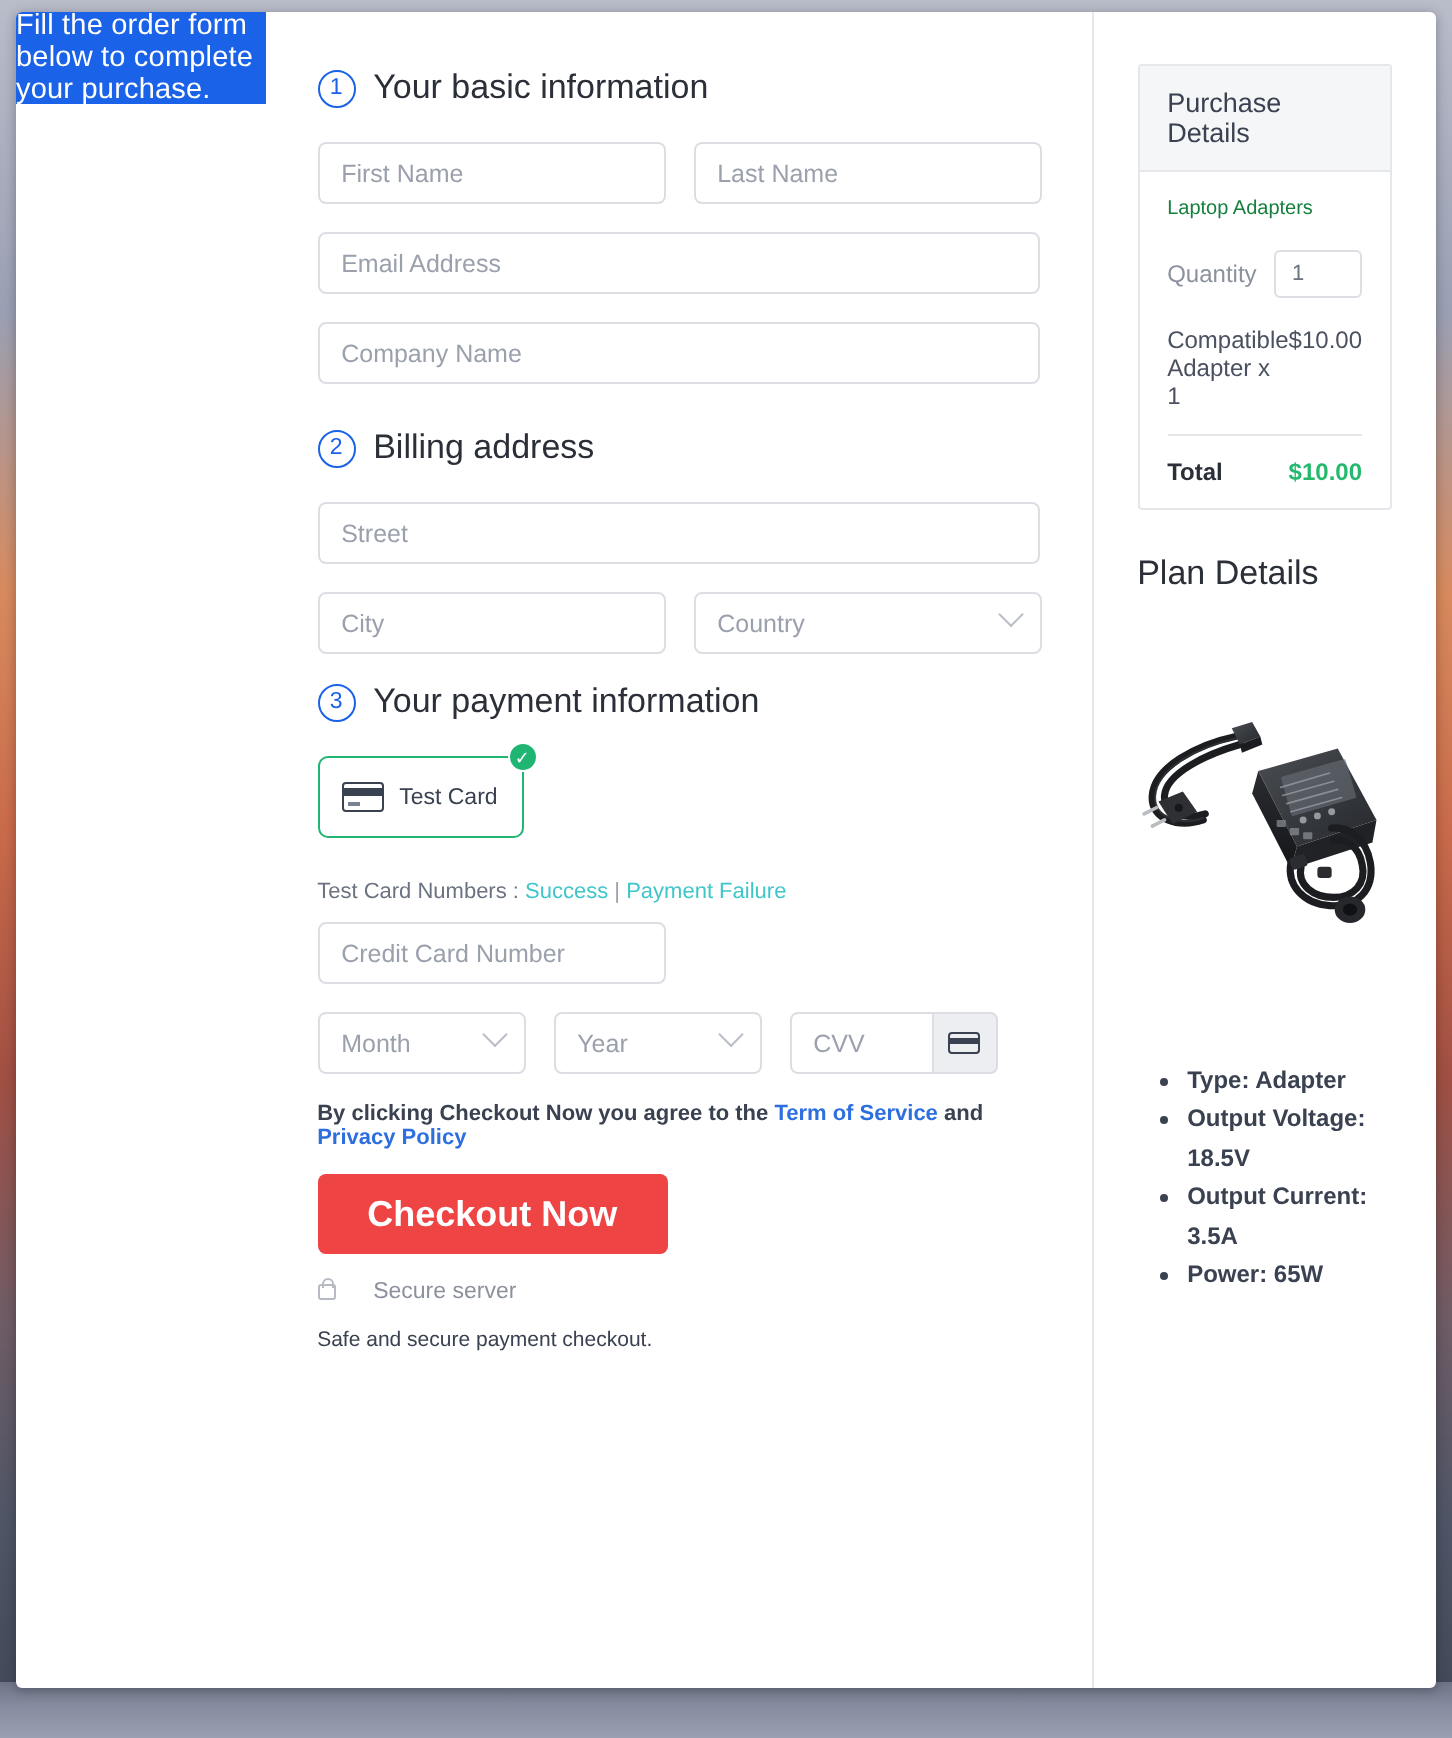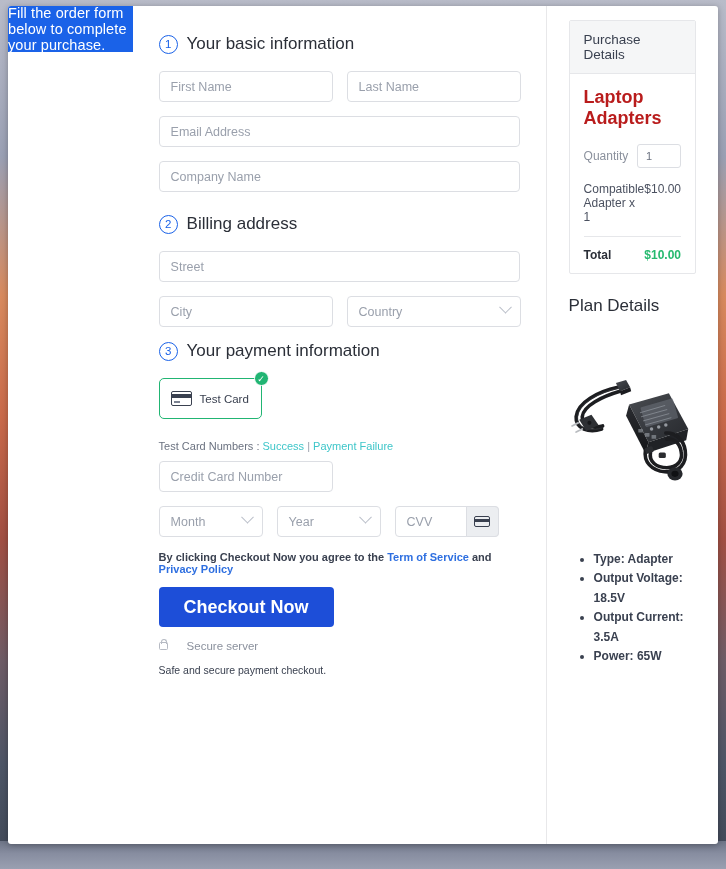--- a/index.html
+++ b/index.html
@@ -57,21 +57,21 @@
   
   .columns { flex: 1; display: flex; min-height: 0; }
 
   .col-left {
     width: 414px;
     padding: 28px 26px 0 26px;
     border-right: 1px solid #e8e8ea;
   }
   .col-right {
     flex: 1;
-    padding: 14px 22px 0 22px;
+    padding: 26px 22px 0 22px;
   }
 
   
   .step {
     display: flex;
     align-items: center;
     gap: 9px;
     margin-bottom: 17px;
   }
   .step-num {
@@ -194,21 +194,21 @@
   
   .terms {
     font-size: 11px;
     color: #3a4150;
     font-weight: bold;
     margin: 7px 0 12px 0;
   }
   .terms a { color: #2e6fe0; text-decoration: none; }
 
   .checkout {
-    background: #1d4ed8;
+    background: #ef4444;
     color: #ffffff;
     border: none;
     border-radius: 4px;
     height: 40px;
     width: 175px;
     font-size: 18px;
     font-weight: bold;
     cursor: pointer;
     display: flex; align-items: center; justify-content: center;
   }
@@ -248,23 +248,23 @@
   }
   .purchase-head {
     background: #f5f6f7;
     border-bottom: 1px solid #e6e7ea;
     padding: 11px 14px;
     font-size: 13.5px;
     color: #3a4150;
   }
   .purchase-body { padding: 13px 14px 11px 14px; }
   .prod-name {
-    font-size: 18px;
-    font-weight: bold;
-    color: #b91c1c;
+    font-size: 10px;
+    font-weight: normal;
+    color: #15803d;
     margin-bottom: 15px;
   }
   .qty-row {
     display: flex; align-items: center; justify-content: space-between;
     margin-bottom: 14px;
   }
   .qty-label { font-size: 12px; color: #8b919d; }
   .qty-input {
     width: 44px; height: 24px;
     border: 1px solid #dcdee3;

